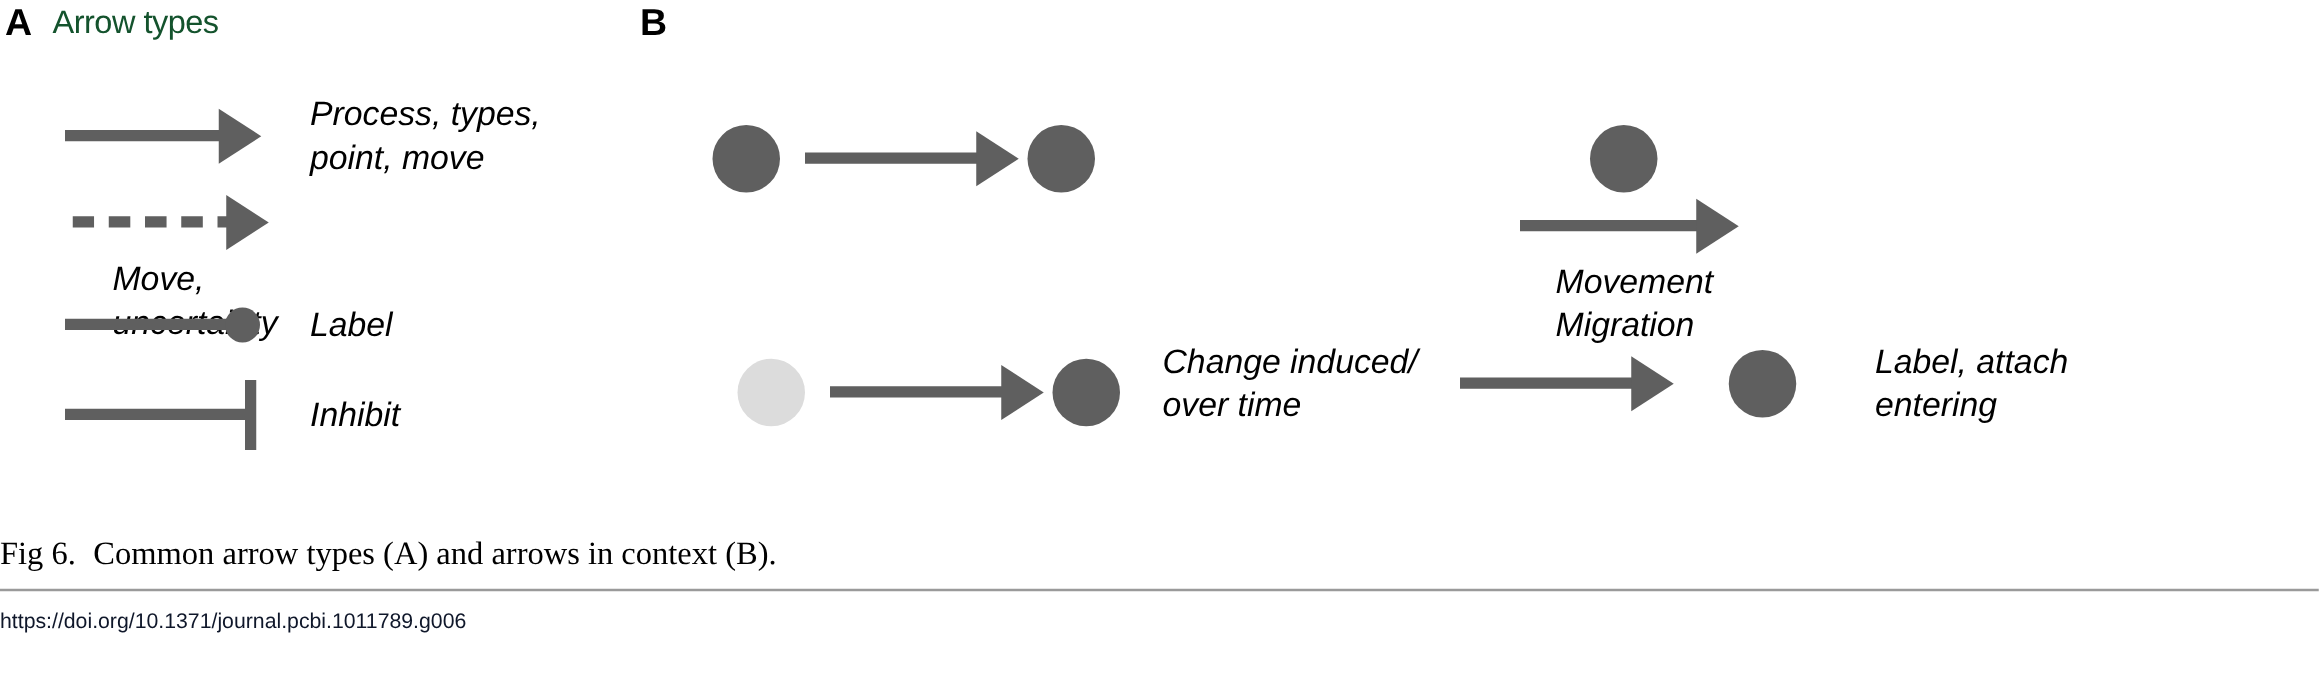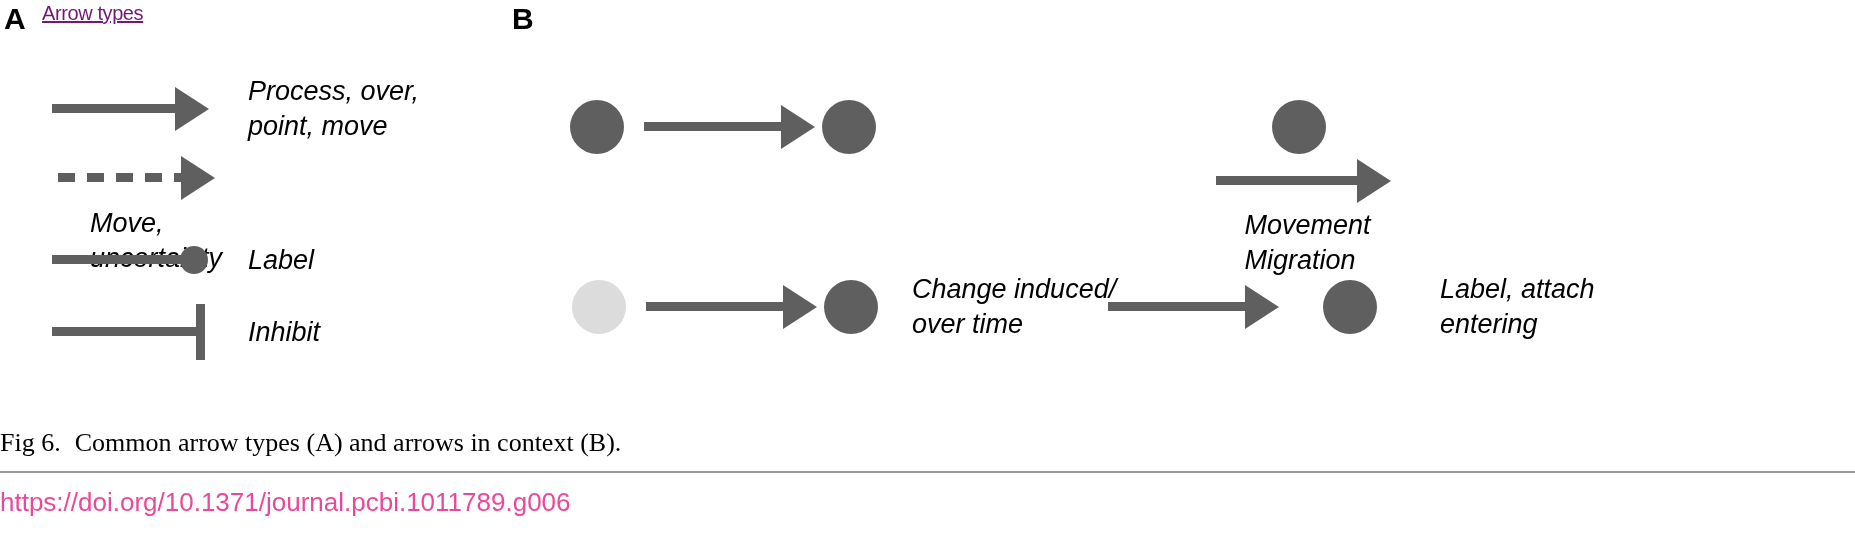--- a/index.html
+++ b/index.html
@@ -21,25 +21,24 @@
     font-family: "Liberation Sans", sans-serif;
     font-weight: bold;
     font-size: 30px;
     color: #000;
     letter-spacing: -0.5px;
   }
   .panel-title {
     position: absolute;
     font-family: "Liberation Sans", sans-serif;
     font-weight: normal;
-    font-size: 20px;
-    color: #701a75;
+    font-size: 26px;
+    color: #14532d;
     white-space: nowrap;
     letter-spacing: -0.4px;
-    text-decoration: underline;
   }
 
   
   .row-a { position: absolute; display: flex; align-items: center; }
   .glyph-a { position: relative; width: 158px; height: 56px; }
 
   .label-italic {
     font-family: "Liberation Sans", sans-serif;
     font-style: italic;
     font-size: 27px;
@@ -110,40 +109,40 @@
     top: 471px;
     width: 1855px;
     height: 2px;
     background: #9a9a9a;
   }
   .doi {
     position: absolute;
     left: 0;
     top: 487px;
     font-family: "Liberation Sans", sans-serif;
-    font-size: 26px;
-    color: #ec4899;
+    font-size: 17px;
+    color: #0f172a;
     text-decoration: none;
     white-space: nowrap;
   }
 </style>
 </head>
 <body>
 
 <div class="figure">
 
   <div class="panel-letter" style="left:4px; top:2px;">A</div>
   <div class="panel-title" style="left:42px; top:2px;">Arrow types</div>
 
   <div class="row-a" style="left:52px; top:74px;">
     <div class="glyph-a">
       <div class="shaft" style="left:0; top:23px; width:134px;"></div>
       <div class="head" style="left:123px; top:6px;"></div>
     </div>
-    <div class="label-italic" style="margin-left:38px;">Process, over,
+    <div class="label-italic" style="margin-left:38px;">Process, types,
 point, move</div>
   </div>
 
   <div class="row-a" style="left:52px; top:150px;flex-direction:column;">
     <div class="glyph-a">
       <div class="dashed-shaft" style="left:0; top:23px; width:135px;"></div>
       <div class="head" style="left:123px; top:6px;"></div>
     </div>
     <div class="label-italic" style="margin-left:38px;">Move,
 uncertainty</div>
@@ -179,32 +178,32 @@
   <div class="item-b" style="left:1196px; top:100px;flex-direction:column;">
     <div class="node dark" style="width:54px; height:54px;"></div>
     <div class="arrow-b" style="width:185px; height:54px; margin-left:20px;">
       <div class="shaft" style="left:0; top:22px; width:152px;"></div>
       <div class="head" style="left:141px; top:5px;"></div>
     </div>
     <div class="label-italic" style="margin-left:18px;">Movement
 Migration</div>
   </div>
 
-  <div class="item-b" style="left:572px; top:272px;">
+  <div class="item-b" style="left:590px; top:272px;align-items:flex-end;">
     <div class="node light" style="width:54px; height:54px;"></div>
     <div class="arrow-b" style="width:172px; height:54px; margin-left:20px;">
       <div class="shaft" style="left:0; top:22px; width:148px;"></div>
       <div class="head" style="left:137px; top:5px;"></div>
     </div>
     <div class="node dark" style="width:54px; height:54px; margin-left:6px;"></div>
     <div class="label-italic" style="margin-left:34px;">Change induced/
 over time</div>
   </div>
 
-  <div class="item-b" style="left:1108px; top:272px;gap:33px;">
+  <div class="item-b" style="left:1168px; top:272px;gap:33px;">
     <div class="arrow-b" style="width:178px; height:54px;">
       <div class="shaft" style="left:0; top:22px; width:148px;"></div>
       <div class="head" style="left:137px; top:5px;"></div>
     </div>
     <div class="node dark" style="width:54px; height:54px; margin-left:4px;"></div>
     <div class="label-italic" style="margin-left:30px;">Label, attach
 entering</div>
   </div>
 
 </div>

